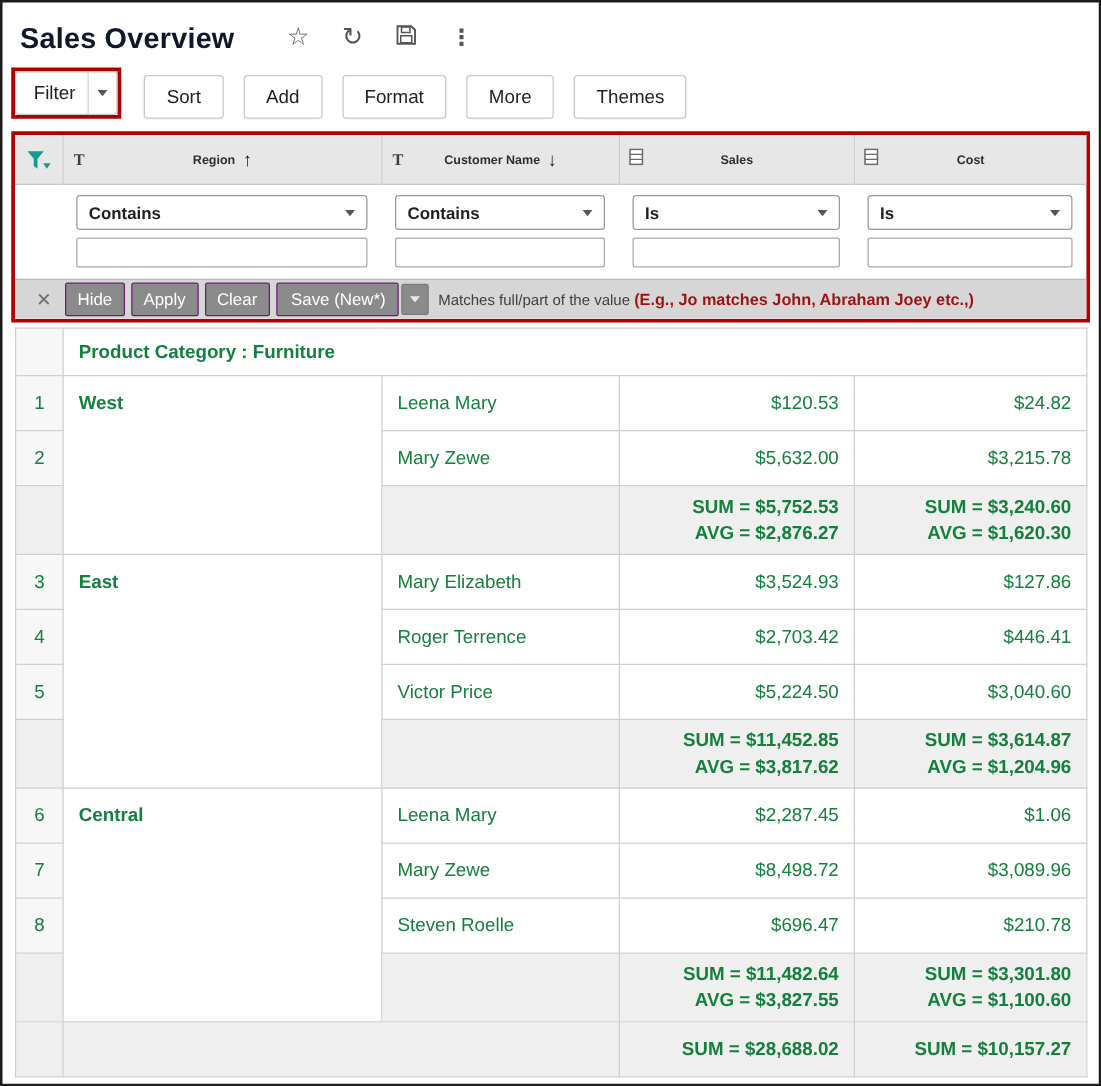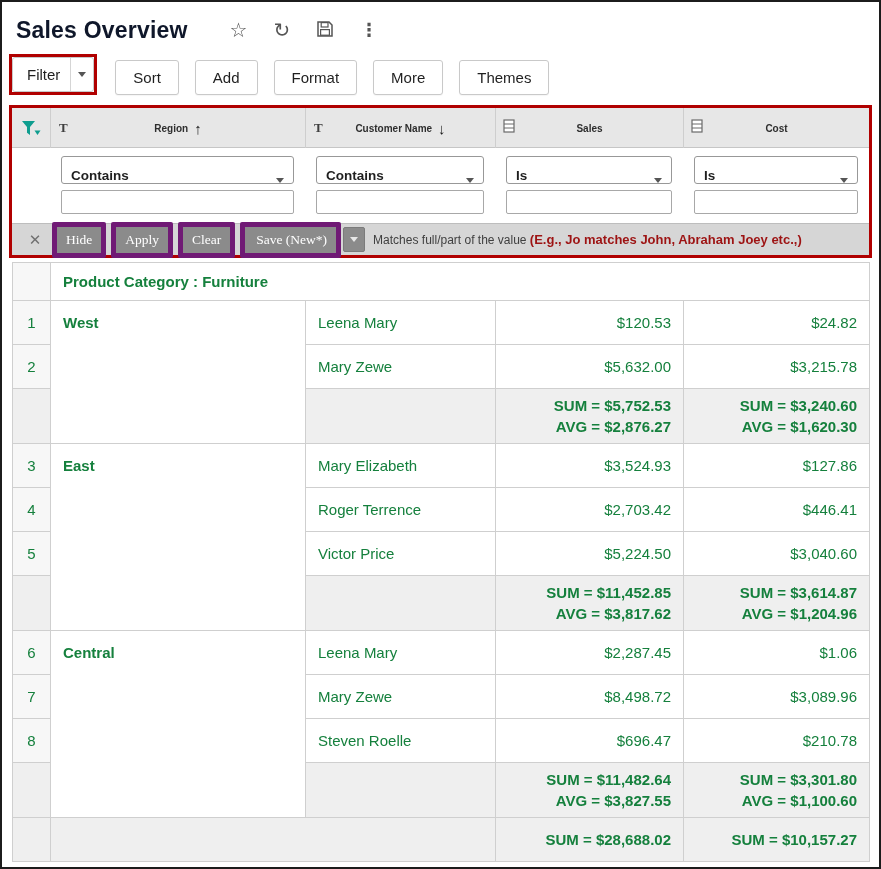--- a/index.html
+++ b/index.html
@@ -34,30 +34,30 @@
              border-left:1px solid #cecece; height:40px; }
   .fh-cell:first-child { border-left:none; }
   .fh-label { font-size:10px; font-weight:700; color:#2e2e2e; }
   .sort-glyph { font-size:15px; font-weight:700; color:#1d1d1d; }
   .type-icon { position:absolute; left:8px; top:50%; transform:translateY(-50%);
                font-family:"Liberation Serif","DejaVu Serif",serif; font-size:13px; font-weight:600; color:#3f3f3f; }
   .num-type-icon { position:absolute; left:7px; top:50%; transform:translateY(-50%); }
   .op-row { padding:8px 0 3px 0; }
   .op-cell, .in-cell { padding:0 11px; }
   .fselect { height:28px; border:1px solid #989898; border-radius:3px; background:#fff;
-             display:flex; align-items:flex-end; justify-content:space-between; padding:0 9px;
+             display:flex; align-items:center; justify-content:space-between; padding:0 9px;
              font-size:13.5px; font-weight:700; color:#1f1f1f; cursor:pointer; }
   .in-row { padding:3px 0 9px 0; }
   .ftext { width:100%; height:24px; border:1px solid #a8a8a8; border-radius:2px; padding:0 6px; font-size:13px; }
 
   
   .action-bar { background:#d6d6d6; border-top:1px solid #bdbdbd; height:32px; display:flex; align-items:center; padding:0 6px; }
   .ab-close { width:34px; text-align:center; color:#707070; font-size:15px; font-weight:700; cursor:pointer; }
-  .ab-btn { background:#8b8b8b; color:#fff; border:5px solid #701a75; border-radius:2px;
-            font-size:13.5px; padding:5px 9px; margin-right:5px; cursor:pointer; white-space:nowrap;font-family:Liberation Serif, serif; }
+  .ab-btn { background:#8b8b8b; color:#fff; border:1px solid #701a75; border-radius:2px;
+            font-size:13.5px; padding:5px 9px; margin-right:5px; cursor:pointer; white-space:nowrap; }
   .ab-caret-btn { background:#8b8b8b; border:1px solid #7b7b7b; border-radius:2px; padding:9px 6px; margin-right:8px; cursor:pointer; display:flex; align-items:center; }
   .ab-caret-btn .caret-down { border-top-color:#e8e8e8; border-left-width:4px; border-right-width:4px; }
   .ab-hint { font-size:12px; color:#3f3f3f; white-space:nowrap; overflow:hidden; }
   .ab-hint .hl { color:#9d1313; font-weight:700; font-size:13px; }
 
   
   table.grid { border-collapse:collapse; margin:4px 0 0 10px; width:857px; table-layout:fixed; }
   table.grid td { border:1px solid #cfcfcf; font-size:15px; color:#15803d; overflow:hidden; }
   .num-cell { background:#f7f7f7; text-align:center; color:#555; font-size:14.5px; }
   .group-header-cell { font-weight:700; color:#4c4c4c; font-size:16px; padding:9px 12px; height:38px; }

